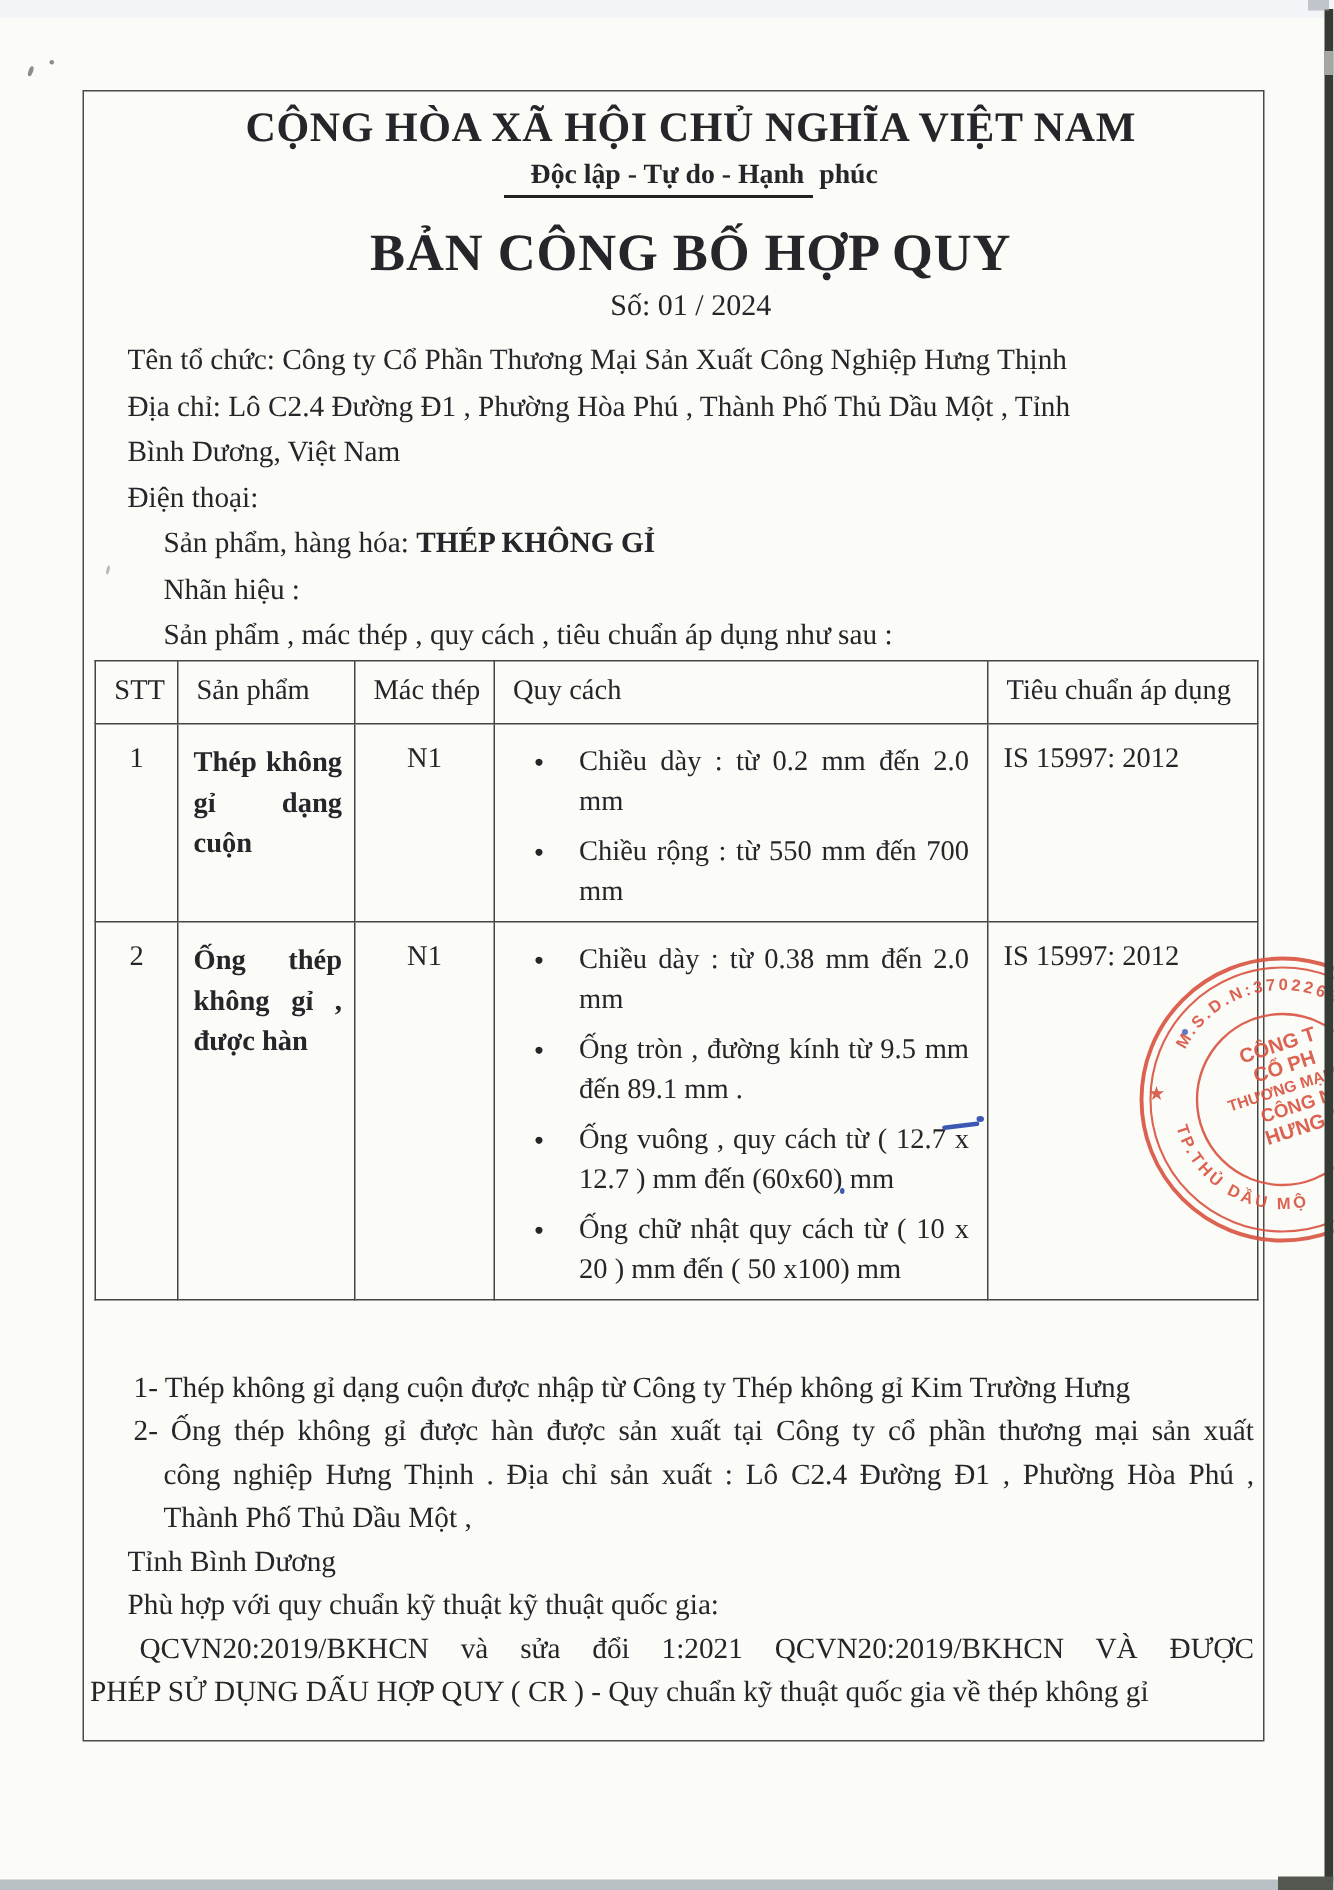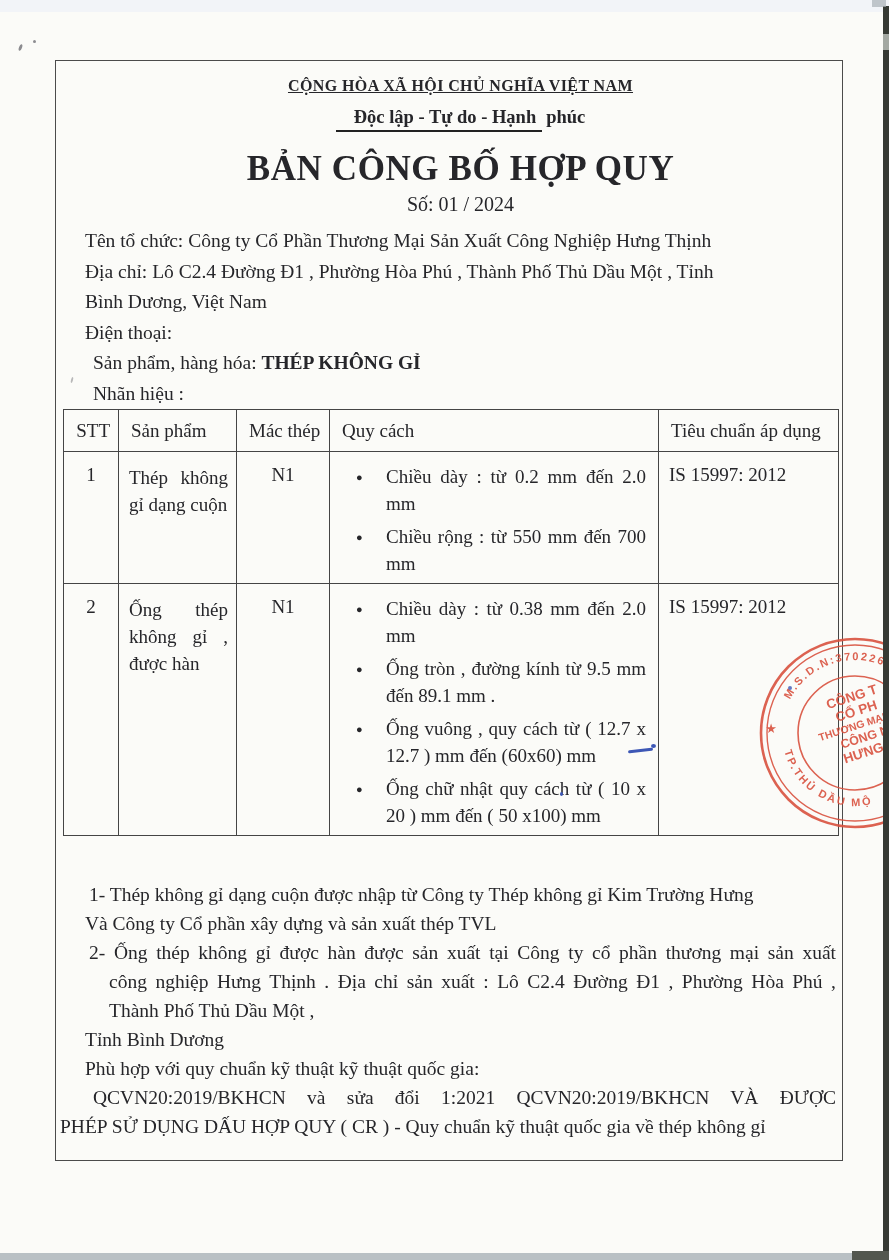--- a/index.html
+++ b/index.html
@@ -10,50 +10,50 @@
     -webkit-font-smoothing:antialiased;
   }
   .top-tint{position:absolute;left:0;top:0;width:889px;height:12px;background:#f2f4f8;}
   
   .frame{
     position:absolute;left:55px;top:60px;width:788px;height:1101px;
     border:1.6px solid #4b4b4b;box-sizing:border-box;
     padding:10px 6px 0 29px;background:transparent;
   }
   .c{text-align:center;}
-  .republic{font-size:16px;font-weight:bold;letter-spacing:.4px;line-height:26px;margin-top:2px;text-decoration:underline;}
+  .republic{font-size:28px;font-weight:bold;letter-spacing:.4px;line-height:26px;margin-top:2px;}
   .motto-wrap{margin-top:5px;line-height:26px;}
   .motto{font-size:18.5px;font-weight:bold;border-bottom:2.2px solid #222;padding:0 6px 3px 18px;}
   .motto-tail{font-size:18.5px;font-weight:bold;padding-left:4px;}
   .doc-title{margin-top:21px;font-size:35px;font-weight:bold;letter-spacing:.6px;line-height:34px;}
   .doc-number{margin-top:5px;font-size:20px;line-height:26px;}
   
   .info{margin-top:9px;font-size:19.5px;line-height:30.5px;}
-  .indent8{margin-left:8px;}
+  .indent8{margin-left:24px;}
   
   table.spec-table{
     border-collapse:collapse;table-layout:fixed;
     width:775px;margin-left:-22px;margin-top:0;
     font-size:19px;
   }
   .spec-table col.c1{width:55px;}
   .spec-table col.c2{width:118px;}
   .spec-table col.c3{width:93px;}
   .spec-table col.c4{width:329px;}
   .spec-table col.c5{width:180px;}
   .spec-table th,.spec-table td{border:1.5px solid #454545;}
   .spec-table th{
     font-weight:normal;text-align:left;height:42px;
     padding:4px 8px 4px 12px;line-height:24px;vertical-align:middle;box-sizing:border-box;
   }
   .spec-table th.th-stt{text-align:right;padding-left:4px;}
   .spec-table td{vertical-align:top;box-sizing:border-box;}
   tr.row-1{height:97px;} tr.row-2{height:233px;}
   td.cell-stt{text-align:center;padding-top:12px;}
-  td.cell-product{text-align:justify;padding:12px 8px 0 10px;line-height:27px;}
+  td.cell-product{text-align:justify;padding:12px 8px 0 10px;line-height:27px;font-weight:bold;}
   td.cell-grade{text-align:center;padding-top:12px;margin-top:36px;}
   td.cell-specs{padding:6px 10px 0 14px;}
   td.cell-standard{padding:12px 4px 0 10px;margin-left:48px;}
   .spec{position:relative;margin:5px 0 6px;line-height:27px;text-align:justify;}
   .spec .dot{position:absolute;left:12px;top:1px;font-size:11px;}
   .spec .spec-text{display:block;padding-left:42px;padding-right:2px;}
   
   .notes{margin-top:44px;font-size:19.5px;line-height:29px;}
   .ml4{margin-left:4px;} .ml24{margin-left:24px;} .ml8{margin-left:8px;}
   .outdent{margin-left:-25px;}
@@ -88,20 +88,21 @@
 
   <div class="info">
     <div>Tên tổ chức: Công ty Cổ Phần Thương Mại Sản Xuất Công Nghiệp Hưng Thịnh</div>
     <div>Địa chỉ: Lô C2.4 Đường Đ1 , Phường Hòa Phú , Thành Phố Thủ Dầu Một , Tỉnh</div>
     <div>Bình Dương, Việt Nam</div>
     <div>Điện thoại:</div>
     <div class="indent8">
       <span>Sản phẩm, hàng hóa: </span><b>THÉP KHÔNG GỈ</b>
     </div>
     <div class="indent8">Nhãn hiệu :</div>
+    <div class="indent8">Sản phẩm , mác thép , quy cách , tiêu chuẩn áp dụng như sau :</div>
   </div>
 
   <table class="spec-table">
     <colgroup>
         <col class="c1">
         <col class="c2">
         <col class="c3">
         <col class="c4">
         <col class="c5">
       </colgroup>
@@ -151,21 +152,20 @@
           <span class="spec-text">Ống chữ nhật quy cách từ ( 10 x 20 ) mm đến ( 50 x100) mm</span>
         </div>
       </td>
       <td class="cell-standard">IS 15997: 2012</td>
     </tr>
   </tbody>
     </table>
 
   <div class="notes">
     <div class="ml4">1-  Thép không gỉ dạng cuộn được nhập từ Công ty Thép không gỉ Kim Trường Hưng</div>
-    <div>Và Công ty Cổ phần xây dựng và sản xuất thép TVL</div>
     <div class="ml4 stretch">2-  Ống thép không gỉ được hàn được sản xuất tại Công ty cổ phần thương mại sản xuất</div>
     <div class="ml24 stretch">công nghiệp Hưng Thịnh . Địa chỉ sản xuất : Lô C2.4 Đường Đ1 , Phường Hòa Phú ,</div>
     <div class="ml24">Thành Phố Thủ Dầu Một ,</div>
     <div>Tỉnh Bình Dương</div>
     <div>Phù hợp với quy chuẩn kỹ thuật kỹ thuật quốc gia:</div>
     <div class="ml8 stretch">QCVN20:2019/BKHCN và sửa đổi 1:2021 QCVN20:2019/BKHCN VÀ ĐƯỢC</div>
     <div class="outdent">PHÉP SỬ DỤNG DẤU HỢP QUY ( CR ) -  Quy chuẩn kỹ thuật quốc gia về thép không gỉ</div>
   </div>
 </div>
 

